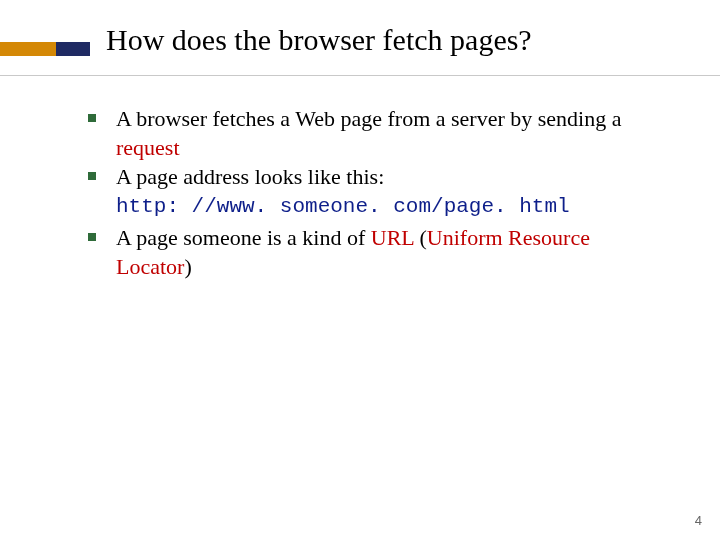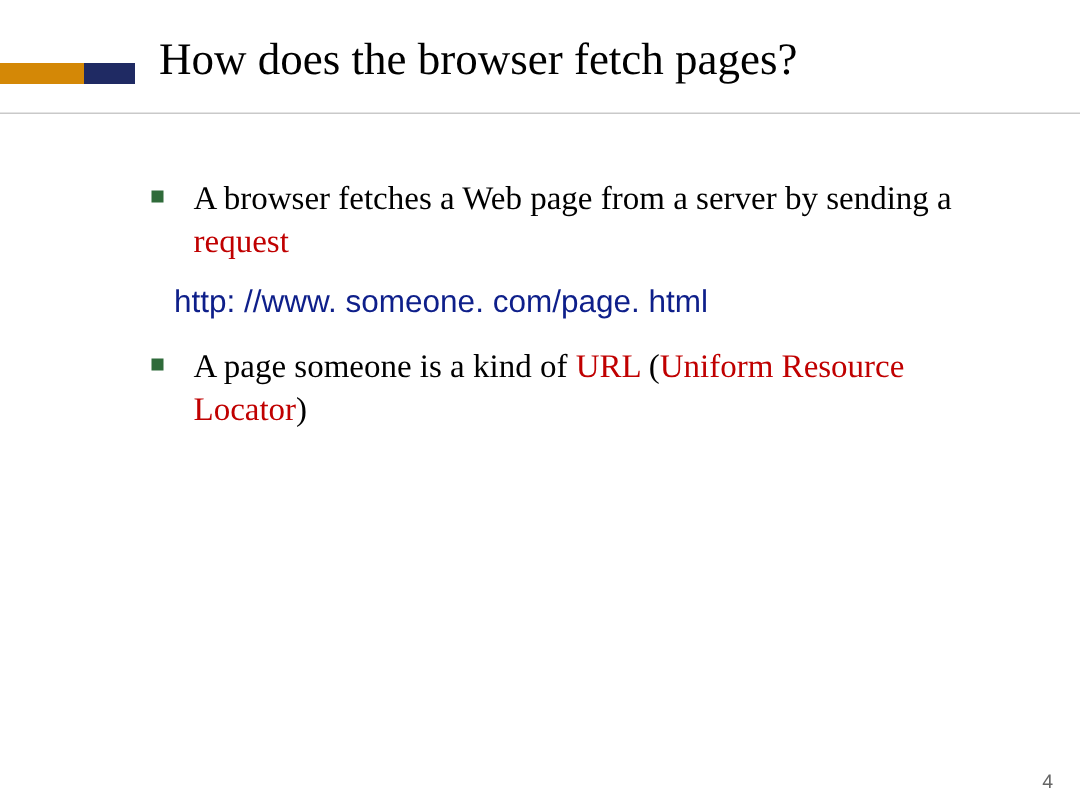--- a/index.html
+++ b/index.html
@@ -60,33 +60,33 @@
     line-height: 1.32;
   }
   .content ul {
     list-style: none;
     margin: 0;
     padding: 0;
   }
   .content li {
     position: relative;
     padding-left: 36px;
-    margin: 13px;
+    margin: 0;
   }
   .bullet {
     position: absolute;
     left: 8px;
     top: 10px;
     width: 8px;
     height: 8px;
     background: #2f6b3a;
   }
   .kw-red { color: #c00000; }
   .url-line {
-    font-family: Liberation Sans, sans-serif;
+    font-family: Liberation Mono, monospace;
     font-size: 21px;
     color: #0e1f8a;
     margin-left: 36px;
     margin-top: 2px;
     margin-bottom: 2px;
   }
   .page-num {
     position: absolute;
     right: 18px;
     bottom: 12px;
@@ -104,20 +104,24 @@
   <div class="title-text">How does the browser fetch pages?</div>
   <div class="title-rule"></div>
 </div>
 
 <div class="content">
   <ul>
     <li>
       <span class="bullet"></span>
       <span>A browser fetches a Web page from a server by sending a </span><span class="kw-red">request</span>
     </li>
+    <li>
+      <span class="bullet"></span>
+      <span>A page address looks like this:</span>
+    </li>
   </ul>
   <div class="url-line">http: //www. someone. com/page. html</div>
   <ul>
     <li>
       <span class="bullet"></span>
       <span>A page someone is a kind of </span><span class="kw-red">URL</span><span> (</span><span class="kw-red">Uniform Resource Locator</span><span>)</span>
     </li>
   </ul>
 </div>
 

